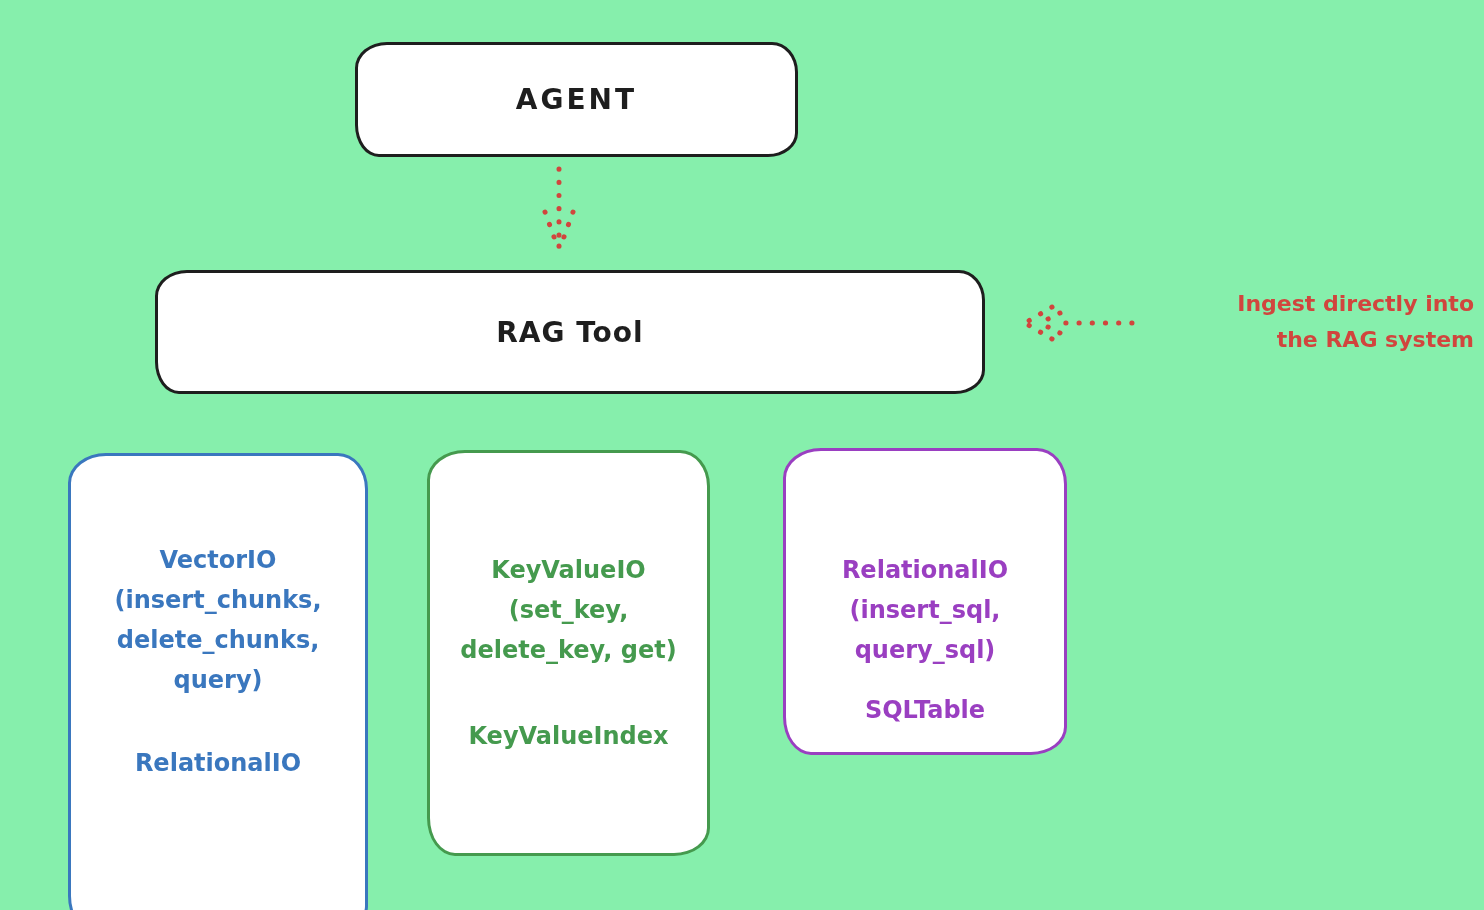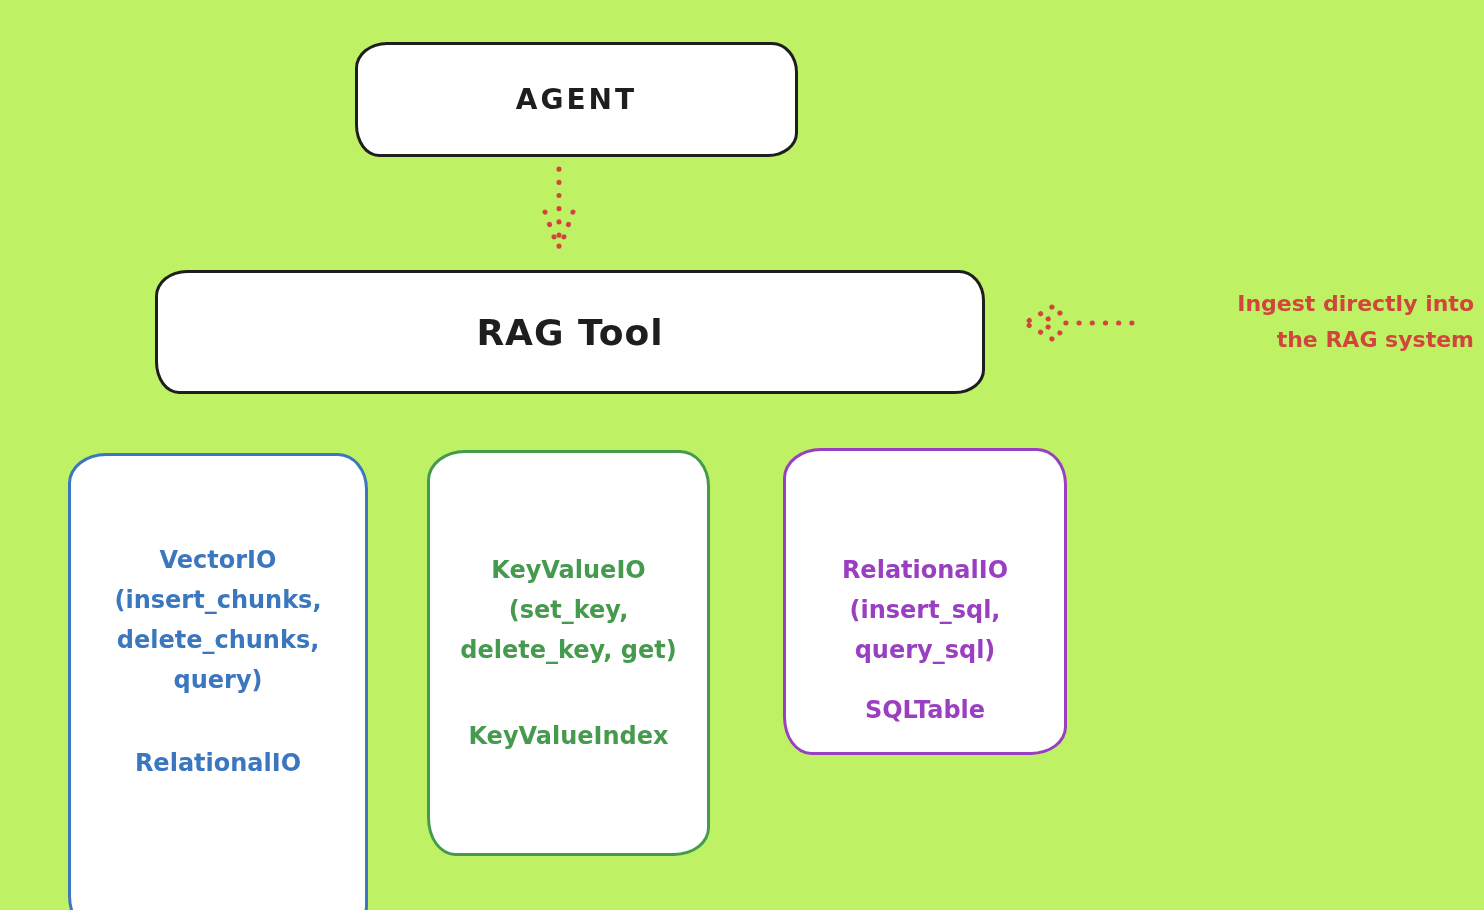--- a/index.html
+++ b/index.html
@@ -5,21 +5,21 @@
   html, body {
     margin: 0;
     padding: 0;
     background: #ffffff;
     font-family: "DejaVu Sans", "Liberation Sans", sans-serif;
   }
   .canvas {
     position: relative;
     width: 1484px;
     height: 910px;
-    background: #bef264;
+    background: #86efac;
     overflow: hidden;
     color: #1e1e1e;
   }
   
   .sketch-box {
     position: absolute;
     box-sizing: border-box;
     background: #ffffff;
     display: flex;
     align-items: center;
@@ -30,21 +30,21 @@
     border: 3.5px solid #1e1e1e;
     border-radius: 32px 26px 30px 24px / 26px 30px 24px 32px;
   }
   .node-label {
     font-size: 28px;
     font-weight: bold;
     letter-spacing: 3px;
     color: #1e1e1e;
   }
   .node-label-rag {
-    font-size: 36px;
+    font-size: 28px;
     font-weight: bold;
     letter-spacing: 1px;
     color: #1e1e1e;
   }
   .provider-box {
     flex-direction: column;
     justify-content: flex-start;
     border-width: 3.5px;
     border-style: solid;
     border-radius: 38px 30px 36px 28px / 30px 36px 28px 38px;

